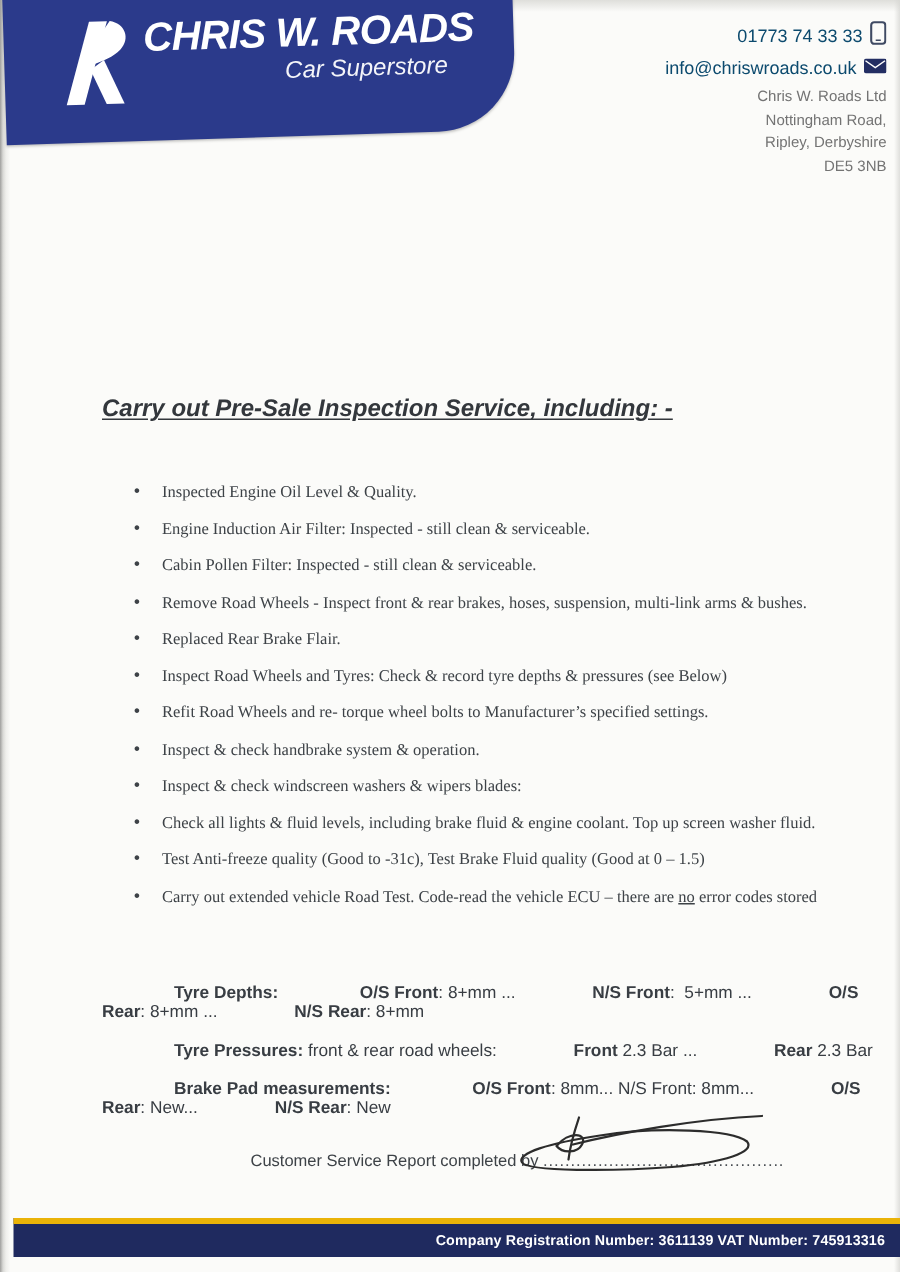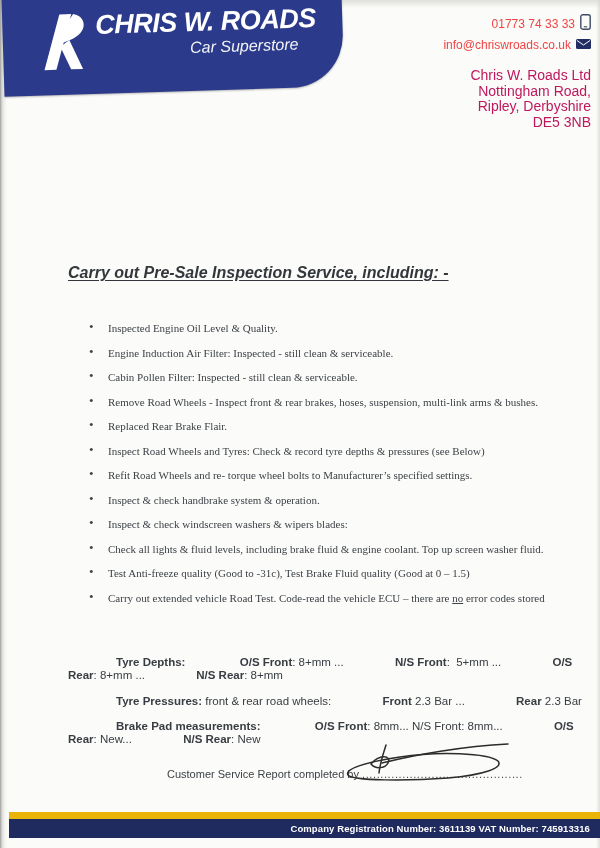--- a/index.html
+++ b/index.html
@@ -23,22 +23,22 @@
     transform:rotate(-1.8deg); transform-origin:8% 85%;
     color:#ffffff; box-shadow:0 1px 2px rgba(0,0,0,.25);
   }
   .banner-inner { display:flex; align-items:flex-start; gap:9px; padding:30px 0 0 38px; }
   .brand-name { font-size:27px; font-weight:700; font-style:italic; letter-spacing:-0.5px; white-space:nowrap; }
   .brand-tagline { font-size:16px; font-style:italic; text-align:right; padding-right:18px; margin-top:1px; opacity:.95; }
 
   
   .contact { position:absolute; top:14px; right:9px; text-align:right; }
   .contact-line { display:flex; justify-content:flex-end; align-items:center; gap:5px;
-    font-size:12px; color:#ef4444; margin-bottom:4px; line-height:15px; }
-  .address { margin-top:15px; font-size:14px; line-height:15.5px; color:#be185d; }
+    font-size:12px; color:#0c4a6e; margin-bottom:4px; line-height:15px; }
+  .address { margin-top:4px; font-size:10px; line-height:15.5px; color:#737373; }
   .website { margin-top:5px; font-size:13px; color:#46536e; }
 
   
   .vehicle { position:absolute; left:68px; top:144px; font-size:12.5px; font-weight:700; color:#33373c; }
   .vehicle-row { line-height:16px; margin-bottom:16px; white-space:pre-wrap; }
   .vehicle-row .lbl { text-decoration:underline; text-underline-offset:2px; }
 
   
   .heading { position:absolute; left:68px; top:264px; font-size:16px; font-weight:700;
     font-style:italic; text-decoration:underline; text-underline-offset:2px; color:#33373c; }
@@ -56,21 +56,21 @@
   
   .sig-row { position:absolute; left:167px; top:768px; font-size:11px; color:#3d4247; white-space:nowrap; }
   .sig-dots { letter-spacing:.6px; color:#4a4f54; }
   .signature-svg { position:absolute; left:336px; top:736px; }
 
   
   .footer-bar { position:absolute; left:9px; right:0; top:812px; height:26px;
     display:flex; align-items:center; justify-content:flex-end;
     padding-right:10px; box-sizing:border-box;
     color:#ffffff; font-size:9.5px; font-weight:700; letter-spacing:.1px;
-    border-top:7px solid #eab308; }
+    border-top:4px solid #eab308; }
   .b { font-weight:700;margin-left:48px; }
   .u { text-decoration:underline; text-underline-offset:1px; }
 </style>
 </head>
 <body>
 
 <div class="page">
 
   <div class="edge-left"></div>
   <div class="edge-right"></div>

